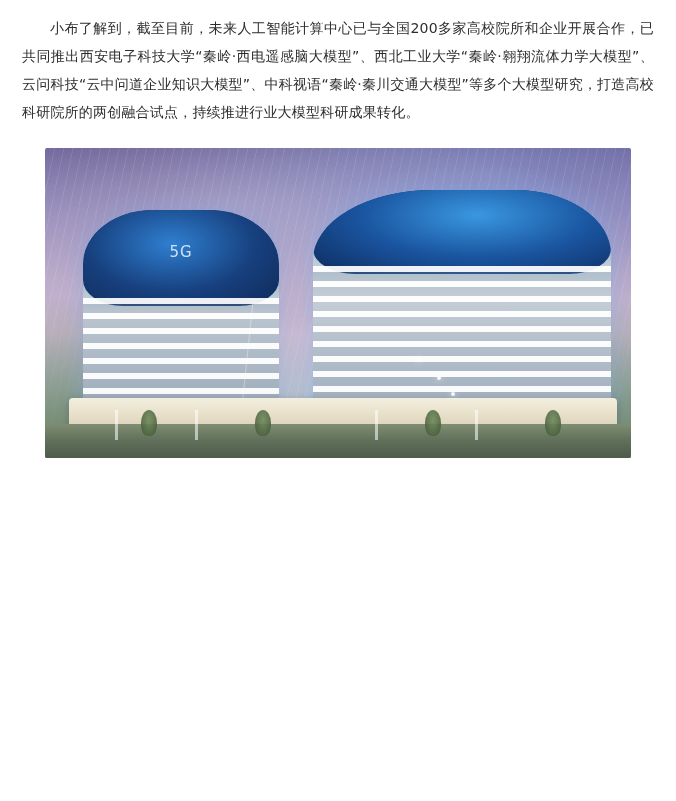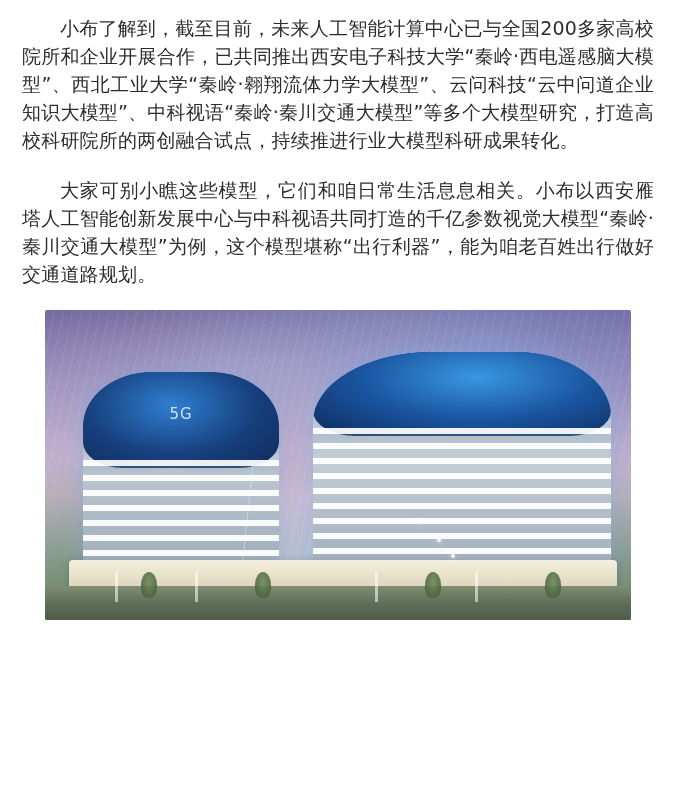--- a/index.html
+++ b/index.html
@@ -13,21 +13,21 @@
     font-family: "DejaVu Sans", "Liberation Sans", sans-serif;
     color: #2b2b2b;
     overflow: hidden;
   }
   .article {
     box-sizing: border-box;
     width: 676px;
     padding: 14px 22px 0 22px;
   }
   .para {
-    font-size: 19px;
+    font-size: 14px;
     line-height: 28px;
     text-align: justify;
     text-justify: inter-ideograph;
     letter-spacing: 0.2px;
     color: #2d2d2d;
     margin: 0 0 22px 0;
     text-indent: 2em;
   }
   .figure {
     margin: 0 0 22px 0;
@@ -163,21 +163,20 @@
     box-shadow: 0 0 6px rgba(255,255,255,0.9);
   }
 </style>
 </head>
 <body>
 
 <div class="article">
 
   <p class="para">小布了解到，截至目前，未来人工智能计算中心已与全国200多家高校院所和企业开展合作，已共同推出西安电子科技大学“秦岭·西电遥感脑大模型”、西北工业大学“秦岭·翱翔流体力学大模型”、云问科技“云中问道企业知识大模型”、中科视语“秦岭·秦川交通大模型”等多个大模型研究，打造高校科研院所的两创融合试点，持续推进行业大模型科研成果转化。</p>
 
-  <p class="para">大家可别小瞧这些模型，它们和咱日常生活息息相关。小布以西安雁塔人工智能创新发展中心与中科视语共同打造的千亿参数视觉大模型“秦岭·秦川交通大模型”为例，这个模型堪称“出行利器”，能为咱老百姓出行做好交通道路规划。</p>
 
   <div class="figure">
     <div class="figure-inner">
       <div class="sky-glow"></div>
       <div class="rain"></div>
 
       <div class="side-green-l"></div>
       <div class="side-green-r"></div>
 
       <div class="tower-left">

